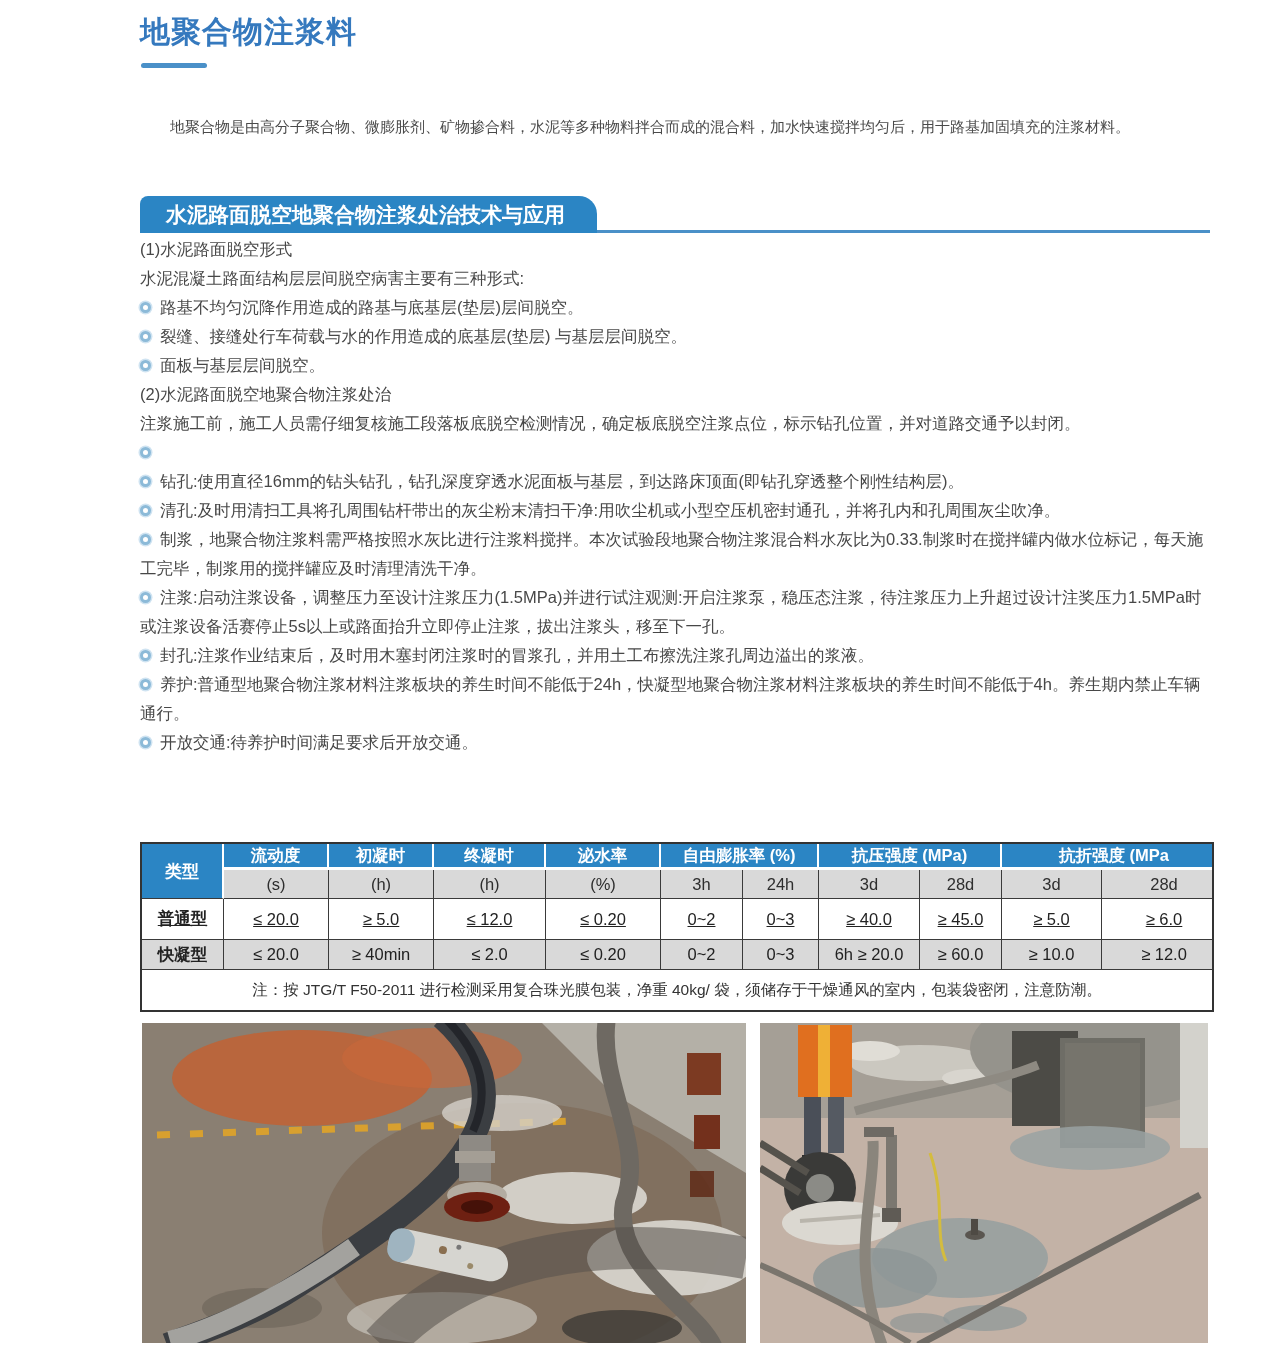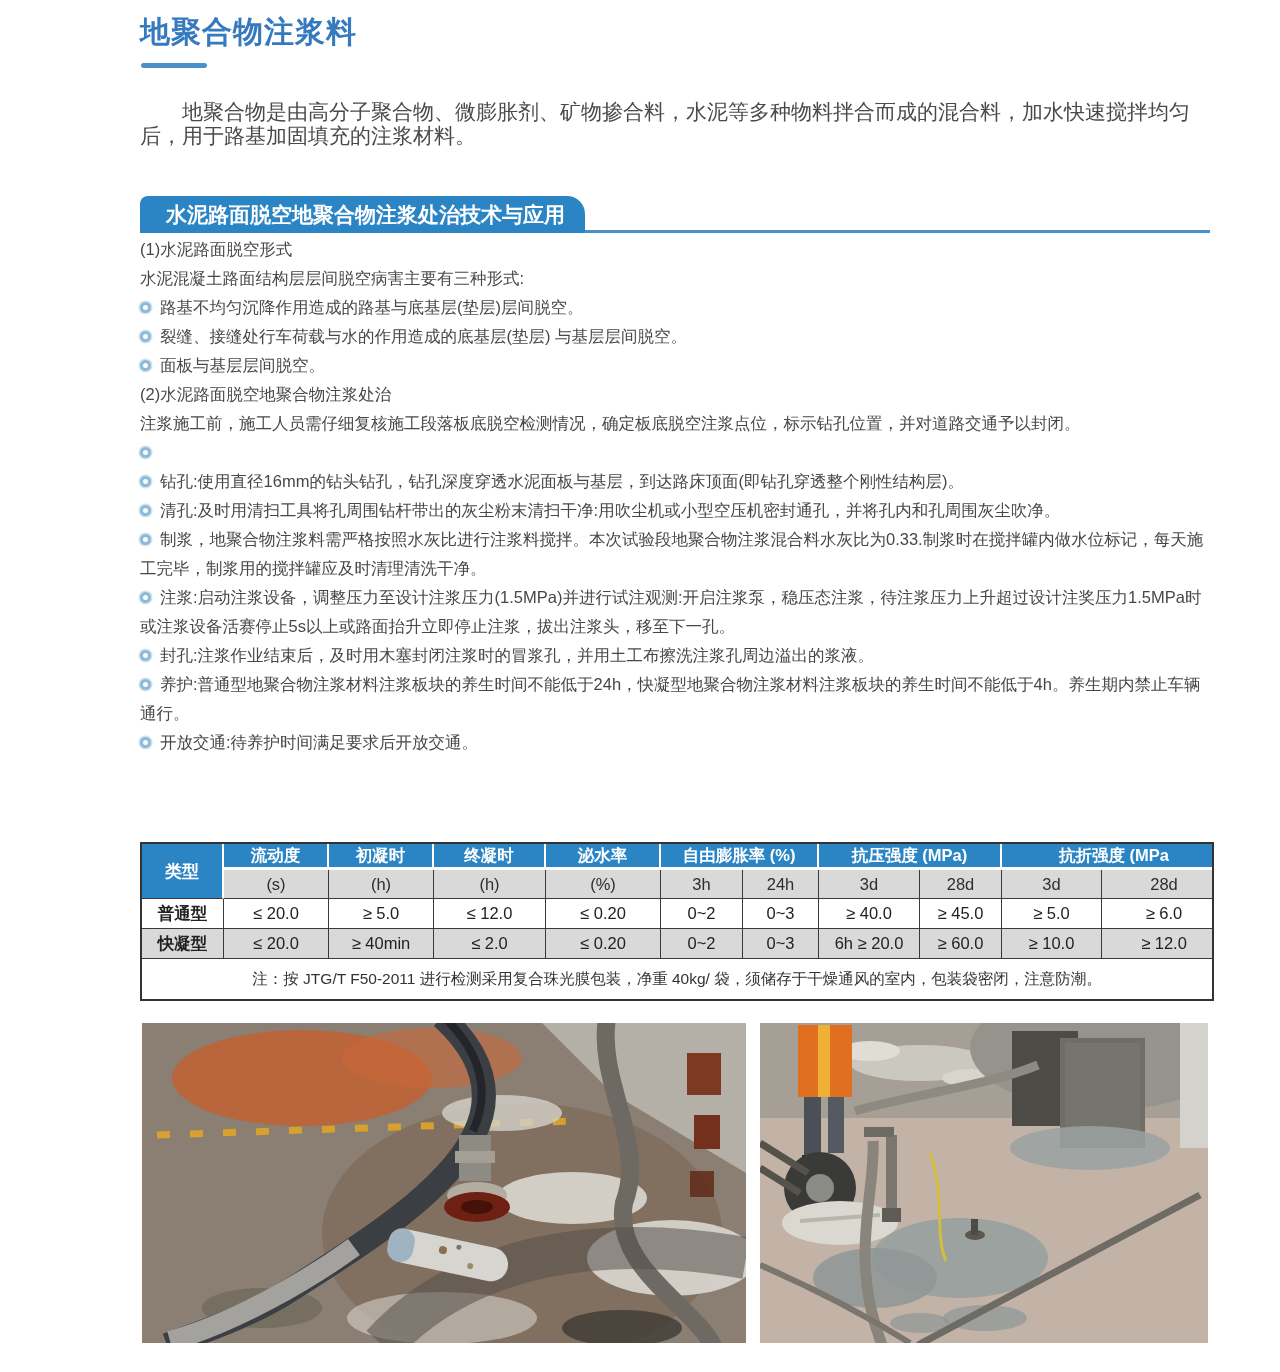--- a/index.html
+++ b/index.html
@@ -5,26 +5,26 @@
   * { margin:0; padding:0; box-sizing:border-box; }
   html,body { background:#ffffff; }
   body { font-family:"Liberation Sans","DejaVu Sans",sans-serif; }
   .page { position:relative; width:1280px; height:1372px; background:#fff; overflow:hidden; }
 
   .doc-title { position:absolute; left:140px; top:12px; font-size:30px; font-weight:bold;
                color:#3579be; letter-spacing:1px; }
   .title-dash { position:absolute; left:141px; top:63px; width:66px; height:5px;
                 background:#4a90c8; border-radius:3px; }
 
-  .intro { position:absolute; left:140px; top:100px; width:1072px; font-size:21px;
-           line-height:24px; color:#4a4a4a; text-indent:2em; }
+  .intro { position:absolute; left:140px; top:108px; width:1072px; font-size:15px;
+           line-height:37px; color:#4a4a4a; text-indent:2em; }
 
   .banner-row { position:absolute; left:140px; width:1070px; height:37px; }
   .banner-row .underline { position:absolute; left:0; bottom:0; width:100%; height:3px; background:#4a90c8; }
-  .banner { position:absolute; left:0; top:0; height:37px; line-height:37px; padding:0 20px 0 26px;
+  .banner { position:absolute; left:0; top:0; height:37px; line-height:37px; padding:0 32px 0 26px;
             background:#2b85c4; color:#fff; font-size:21px; font-weight:bold;
             border-radius:8px 18px 0 0; white-space:nowrap; }
   #banner1 { top:196px; }
   #banner2 { top:836px;margin-top:24px; }
 
   .body-text { position:absolute; left:140px; top:235px; width:1072px; font-size:16.5px;
                line-height:29px; color:#474747; }
   .body-text .line { min-height:29px; }
   .bullet { display:inline-block; width:11px; height:11px; border:3px solid #8cbad8;
             border-radius:50%; background:#fff; box-shadow:0 0 0 1.5px #cfe3f1;
@@ -35,21 +35,21 @@
                 table-layout:fixed; color:#222; }
   .spec-table td, .spec-table th { text-align:center; vertical-align:middle;
                 border-right:1.5px solid #3a3a3a; border-bottom:1.5px solid #3a3a3a;
                 font-size:16.5px; overflow:hidden; white-space:nowrap; }
   .spec-table .h-blue { background:#2b85c4; color:#fff; font-weight:bold; height:26px;
                 border-right:2.5px solid #fff; border-bottom:3px solid #fff; }
   .spec-table .h-type { background:#2b85c4; color:#fff; font-weight:bold;
                 border-right:2.5px solid #fff; border-bottom:1.5px solid #3a3a3a; font-size:17px; }
   .spec-table .h-gray { background:#d9d9d9; height:29px; color:#2e2e2e; }
   .spec-table .row-name { font-weight:bold; color:#222; }
-  .spec-table tr.r-plain td { background:#fff; height:30px; }
+  .spec-table tr.r-plain td { background:#fff; height:41px;text-decoration:underline; }
   .spec-table tr.r-gray td { background:#d9d9d9; height:30px; }
   .spec-table td.last, .spec-table th.last { border-right:none;padding-left:14px; }
   .spec-table .note-cell { background:#fff; height:40px; font-size:15.5px; color:#333;
                 border-right:none; border-bottom:none; white-space:normal; }
 
   .photo { position:absolute; top:1023px; height:320px; overflow:hidden; }
   #photo-left { left:142px; width:604px; }
   #photo-right { left:760px; width:448px; }
   .photo svg { display:block; width:100%; height:100%; }
 </style>

